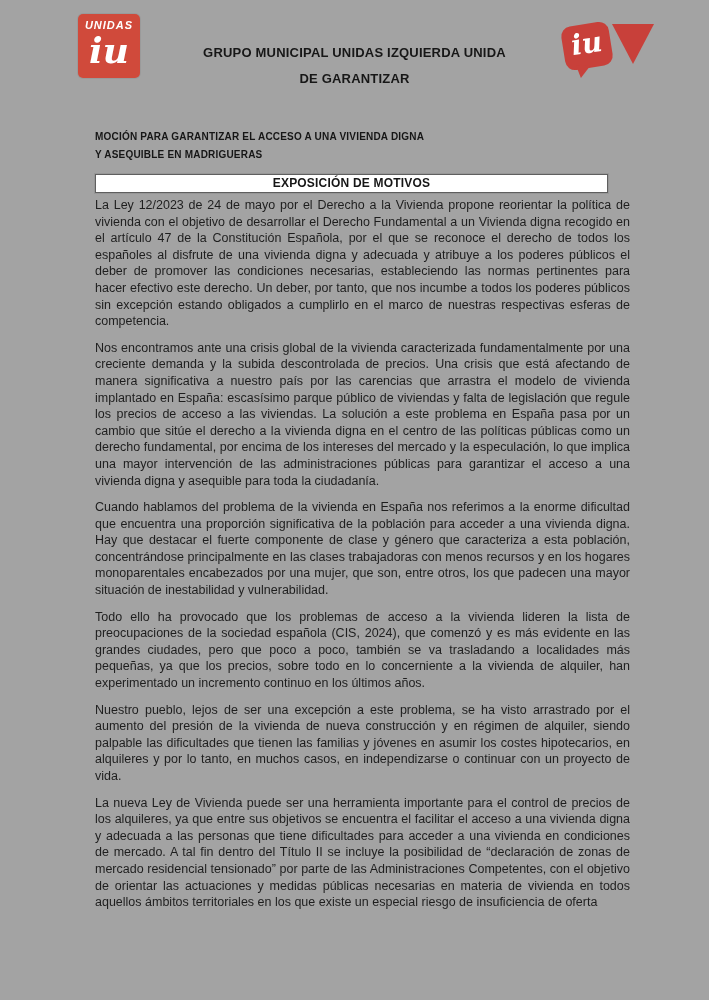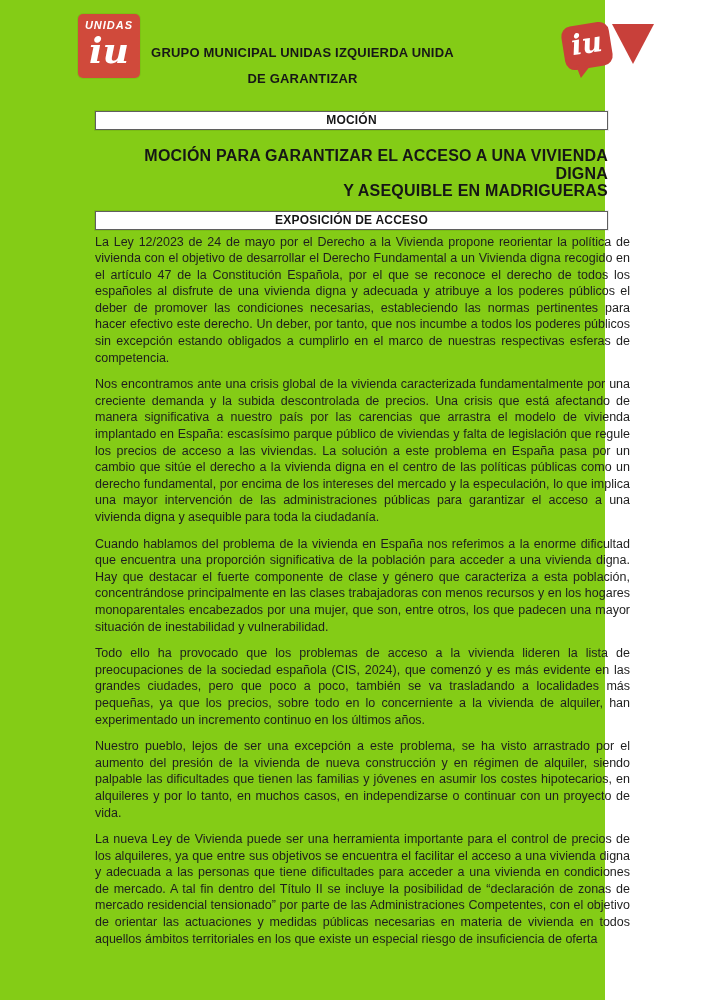--- a/index.html
+++ b/index.html
@@ -3,21 +3,21 @@
 <meta charset="utf-8">
 <style>
   html,body { margin:0; padding:0; }
   body {
     width:709px; height:1000px;
     background:#ffffff;
     font-family:"Liberation Sans", sans-serif;
     color:#1d1d1f;
     overflow:hidden;
   }
-  .page { position:relative; width:605px; height:1000px; background:#84cc16; }
+  .page { position:relative; width:709px; height:1000px; background:#a3a3a3; }
 
   
   .logo-left {
     position:absolute; left:78px; top:14px;
     width:62px; height:64px;
     background:#d04a3b; border-radius:5px;
     color:#fff; text-align:center;
     box-shadow:0 0 0 1px rgba(0,0,0,0.05);
   }
   .logo-left .unidas {
@@ -70,22 +70,22 @@
     width:511px; height:17px;
     border:1px solid #5f5f5f;
     box-shadow:0 0 0 1px rgba(0,0,0,0.07);
     background:#fff;
     text-align:center;
     font-size:12px; font-weight:bold; color:#161616;
     line-height:17px; letter-spacing:0.2px;
   }
   .motion-title {
     margin:17px 0 0 0; width:513px;
-    text-align:right;
-    font-size:16px; font-weight:bold; color:#161616;
+    text-align:left;
+    font-size:10px; font-weight:bold; color:#161616;
     line-height:17.5px; letter-spacing:0.2px;
   }
   .box-2 { margin-top:11px; }
   .paragraphs { margin-top:4px; width:535px; }
   .paragraphs p {
     margin:0 0 10px 0;
     font-size:12.5px; line-height:16.6px;
     text-align:justify;
     color:#1e1e1e;
   }
@@ -108,31 +108,28 @@
 
     <div class="logo-right">
       <div class="bubble">
         <span class="iu-script">iu</span>
       </div>
       <div class="triangle-down"></div>
     </div>
   </header>
 
   <main class="content">
-    <div class="section-box">
-      <span>MOCIÓN</span>
-    </div>
 
     <h2 class="motion-title">
       <span>MOCIÓN PARA GARANTIZAR EL ACCESO A UNA VIVIENDA DIGNA</span><br>
       <span>Y ASEQUIBLE EN MADRIGUERAS</span>
     </h2>
 
     <div class="section-box box-2">
-      <span>EXPOSICIÓN DE ACCESO</span>
+      <span>EXPOSICIÓN DE MOTIVOS</span>
     </div>
 
     <div class="paragraphs" id="paragraphs">
         <p>La Ley 12/2023 de 24 de mayo por el Derecho a la Vivienda propone reorientar la política de vivienda con el objetivo de desarrollar el Derecho Fundamental a un Vivienda digna recogido en el artículo 47 de la Constitución Española, por el que se reconoce el derecho de todos los españoles al disfrute de una vivienda digna y adecuada y atribuye a los poderes públicos el deber de promover las condiciones necesarias, estableciendo las normas pertinentes para hacer efectivo este derecho. Un deber, por tanto, que nos incumbe a todos los poderes públicos sin excepción estando obligados a cumplirlo en el marco de nuestras respectivas esferas de competencia.</p>
         <p>Nos encontramos ante una crisis global de la vivienda caracterizada fundamentalmente por una creciente demanda y la subida descontrolada de precios. Una crisis que está afectando de manera significativa a nuestro país por las carencias que arrastra el modelo de vivienda implantado en España: escasísimo parque público de viviendas y falta de legislación que regule los precios de acceso a las viviendas. La solución a este problema en España pasa por un cambio que sitúe el derecho a la vivienda digna en el centro de las políticas públicas como un derecho fundamental, por encima de los intereses del mercado y la especulación, lo que implica una mayor intervención de las administraciones públicas para garantizar el acceso a una vivienda digna y asequible para toda la ciudadanía.</p>
         <p>Cuando hablamos del problema de la vivienda en España nos referimos a la enorme dificultad que encuentra una proporción significativa de la población para acceder a una vivienda digna. Hay que destacar el fuerte componente de clase y género que caracteriza a esta población, concentrándose principalmente en las clases trabajadoras con menos recursos y en los hogares monoparentales encabezados por una mujer, que son, entre otros, los que padecen una mayor situación de inestabilidad y vulnerabilidad.</p>
         <p>Todo ello ha provocado que los problemas de acceso a la vivienda lideren la lista de preocupaciones de la sociedad española (CIS, 2024), que comenzó y es más evidente en las grandes ciudades, pero que poco a poco, también se va trasladando a localidades más pequeñas, ya que los precios, sobre todo en lo concerniente a la vivienda de alquiler, han experimentado un incremento continuo en los últimos años.</p>
         <p>Nuestro pueblo, lejos de ser una excepción a este problema, se ha visto arrastrado por el aumento del presión de la vivienda de nueva construcción y en régimen de alquiler, siendo palpable las dificultades que tienen las familias y jóvenes en asumir los costes hipotecarios, en alquileres y por lo tanto, en muchos casos, en independizarse o continuar con un proyecto de vida.</p>
         <p>La nueva Ley de Vivienda puede ser una herramienta importante para el control de precios de los alquileres, ya que entre sus objetivos se encuentra el facilitar el acceso a una vivienda digna y adecuada a las personas que tiene dificultades para acceder a una vivienda en condiciones de mercado. A tal fin dentro del Título II se incluye la posibilidad de “declaración de zonas de mercado residencial tensionado” por parte de las Administraciones Competentes, con el objetivo de orientar las actuaciones y medidas públicas necesarias en materia de vivienda en todos aquellos ámbitos territoriales en los que existe un especial riesgo de insuficiencia de oferta</p>
       </div>

